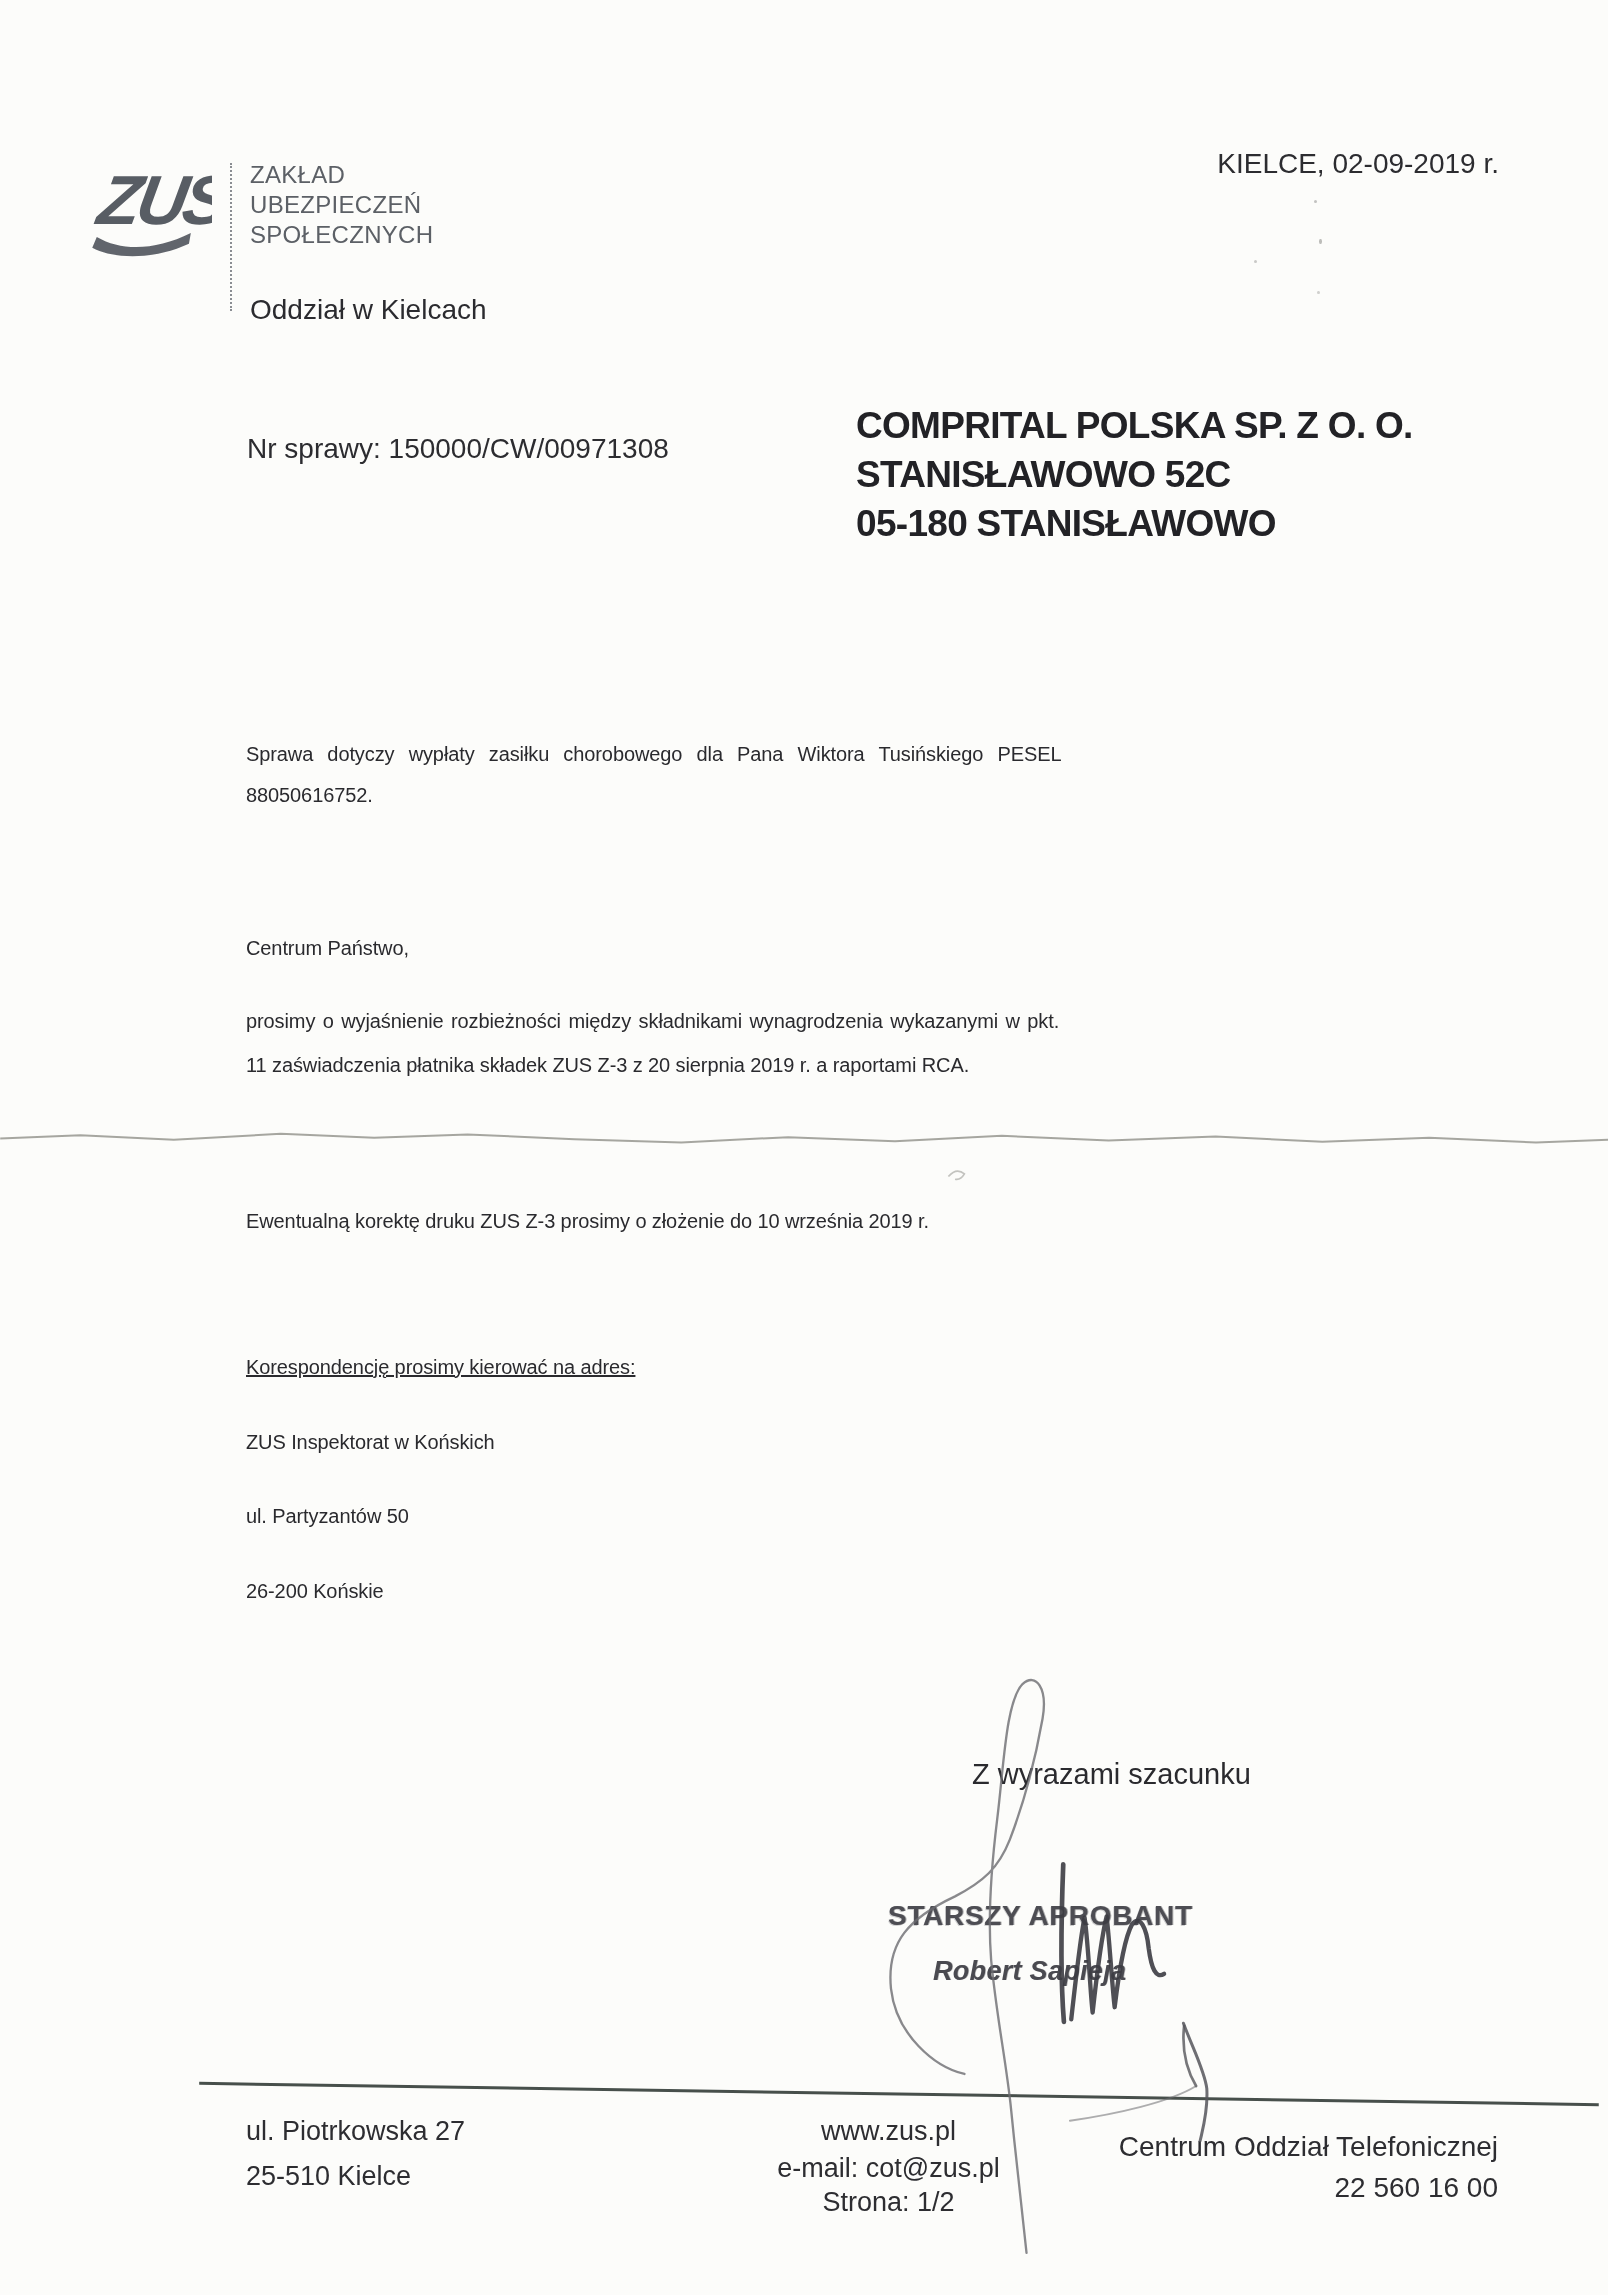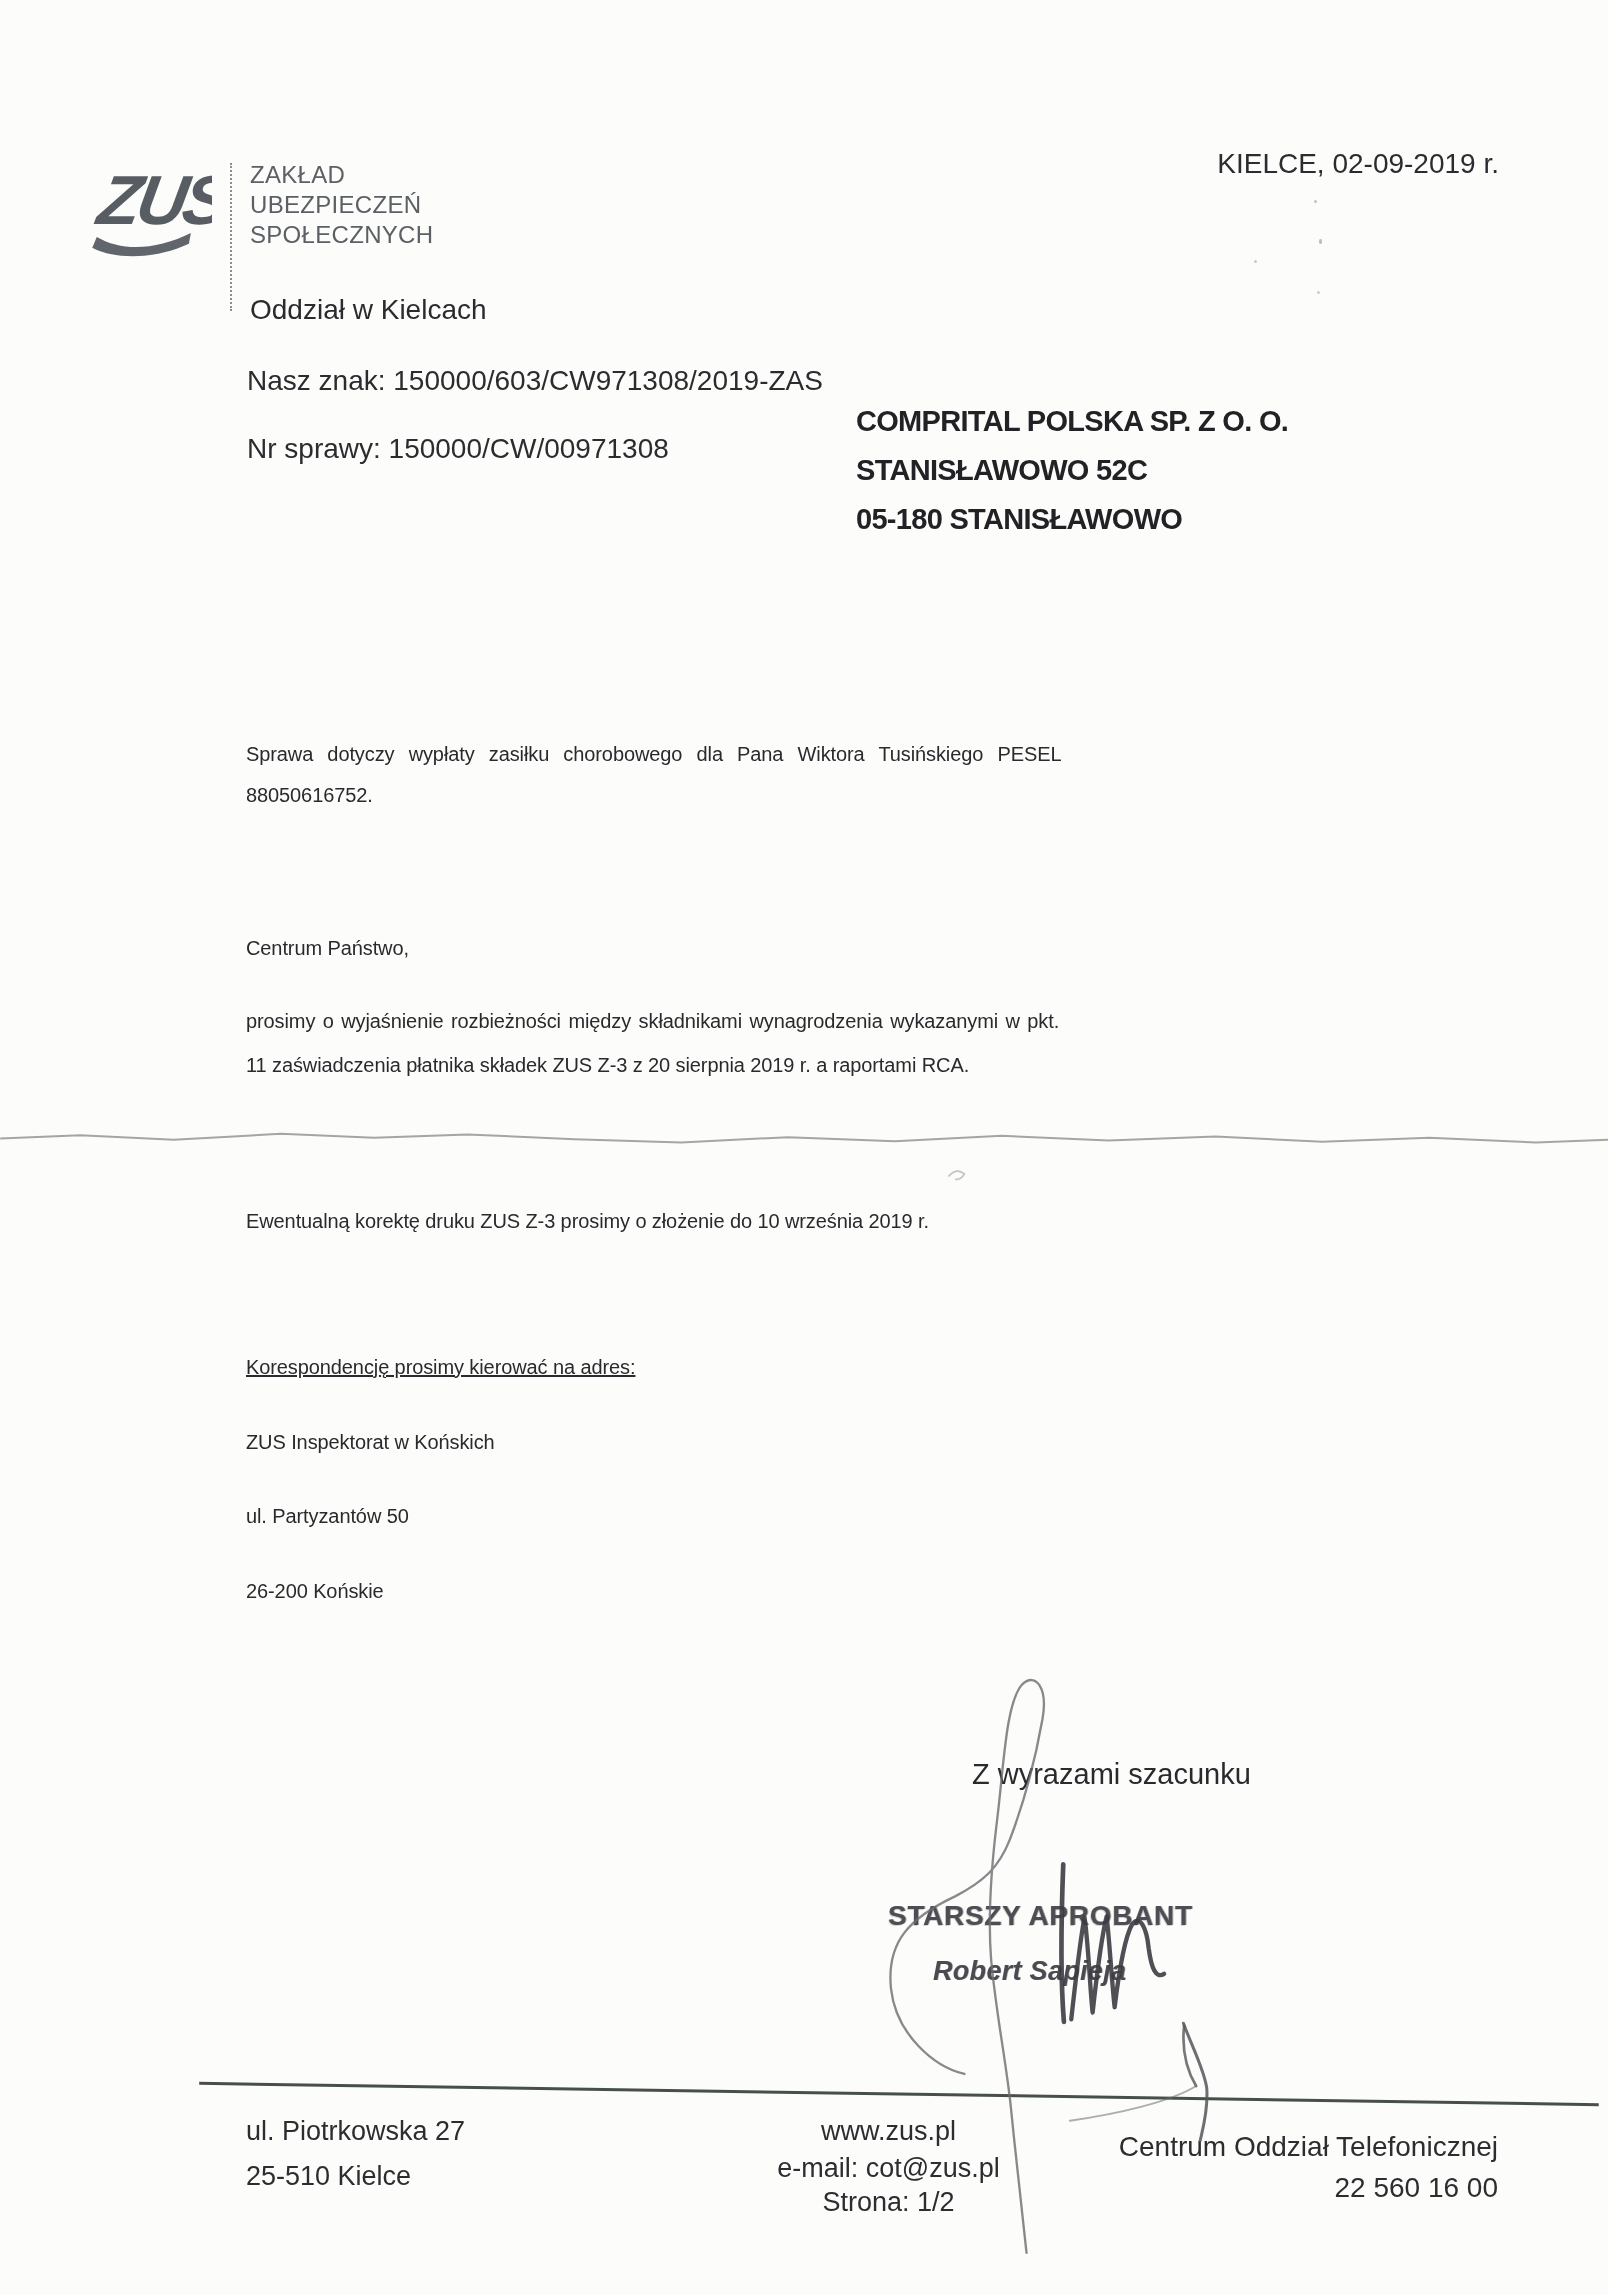--- a/index.html
+++ b/index.html
@@ -14,21 +14,21 @@
   .abs{position:absolute;}
   .line{position:absolute;font-size:20px;letter-spacing:-0.1px;color:#2a2a2e;white-space:nowrap;}
   .ref{position:absolute;font-size:28px;color:#2c2c30;white-space:nowrap;}
   .jline{white-space:nowrap;}
   
   .orgline{font-size:24px;line-height:30px;color:#5c6066;letter-spacing:0.3px;}
   .branch{position:absolute;font-size:28px;color:#2b2b2f;white-space:nowrap;}
   .logo-sep{position:absolute;border-left:2px dotted #8a8d92;height:148px;}
   .date{position:absolute;font-size:28px;color:#2c2c30;text-align:right;white-space:nowrap;}
   
-  .recipient-line{position:absolute;font-size:29px;font-weight:bold;letter-spacing:-0.7px;color:#222226;white-space:nowrap;}
+  .recipient-line{position:absolute;font-size:37px;font-weight:bold;letter-spacing:-0.7px;color:#222226;white-space:nowrap;}
   
   .signoff{position:absolute;font-size:29px;color:#2a2a2e;white-space:nowrap;}
   .stamp-title{
     position:absolute;font-size:28px;font-weight:bold;color:#4d4d53;
     letter-spacing:0.7px;white-space:nowrap;
     text-shadow:1px 0 0 rgba(77,77,83,.45), -0.7px 0.7px 0 rgba(77,77,83,.25);
   }
   .stamp-name{
     position:absolute;font-size:27px;font-style:italic;font-weight:600;color:#4a4a50;
     letter-spacing:0.3px;white-space:nowrap;
@@ -63,21 +63,20 @@
   </div>
   <div class="branch" style="left:250px;top:294px;">Oddział w Kielcach</div>
 
   <div class="date" style="left:1162px;top:148px;width:337px;">KIELCE, 02-09-2019 r.</div>
 
   <div class="speck" style="left:1314px;top:200px;width:3.3px;height:3.3px;opacity:.45;"></div>
   <div class="speck" style="left:1319px;top:239px;width:2.7px;height:4.7px;opacity:.5;"></div>
   <div class="speck" style="left:1254px;top:260px;width:3.3px;height:3.3px;opacity:.4;"></div>
   <div class="speck" style="left:1317px;top:291px;width:2.7px;height:3.3px;opacity:.35;"></div>
 
-  <div class="ref" style="left:247px;top:365px;">Nasz znak: 150000/603/CW971308/2019-ZAS</div>
   <div class="ref" style="left:247px;top:433px;">Nr sprawy: 150000/CW/00971308</div>
 
   <div>
     <div class="recipient-line" style="left:856px;top:405px;">COMPRITAL POLSKA SP. Z O. O.</div>
     <div class="recipient-line" style="left:856px;top:454px;">STANISŁAWOWO 52C</div>
     <div class="recipient-line" style="left:856px;top:503px;">05-180 STANISŁAWOWO</div>
   </div>
 
   <div class="line jline" style="left:246px;top:743px;word-spacing:8.7px;">Sprawa dotyczy wypłaty zasiłku chorobowego dla Pana Wiktora Tusińskiego PESEL</div>
   <div class="line" style="left:246px;top:784px;">88050616752.</div>

